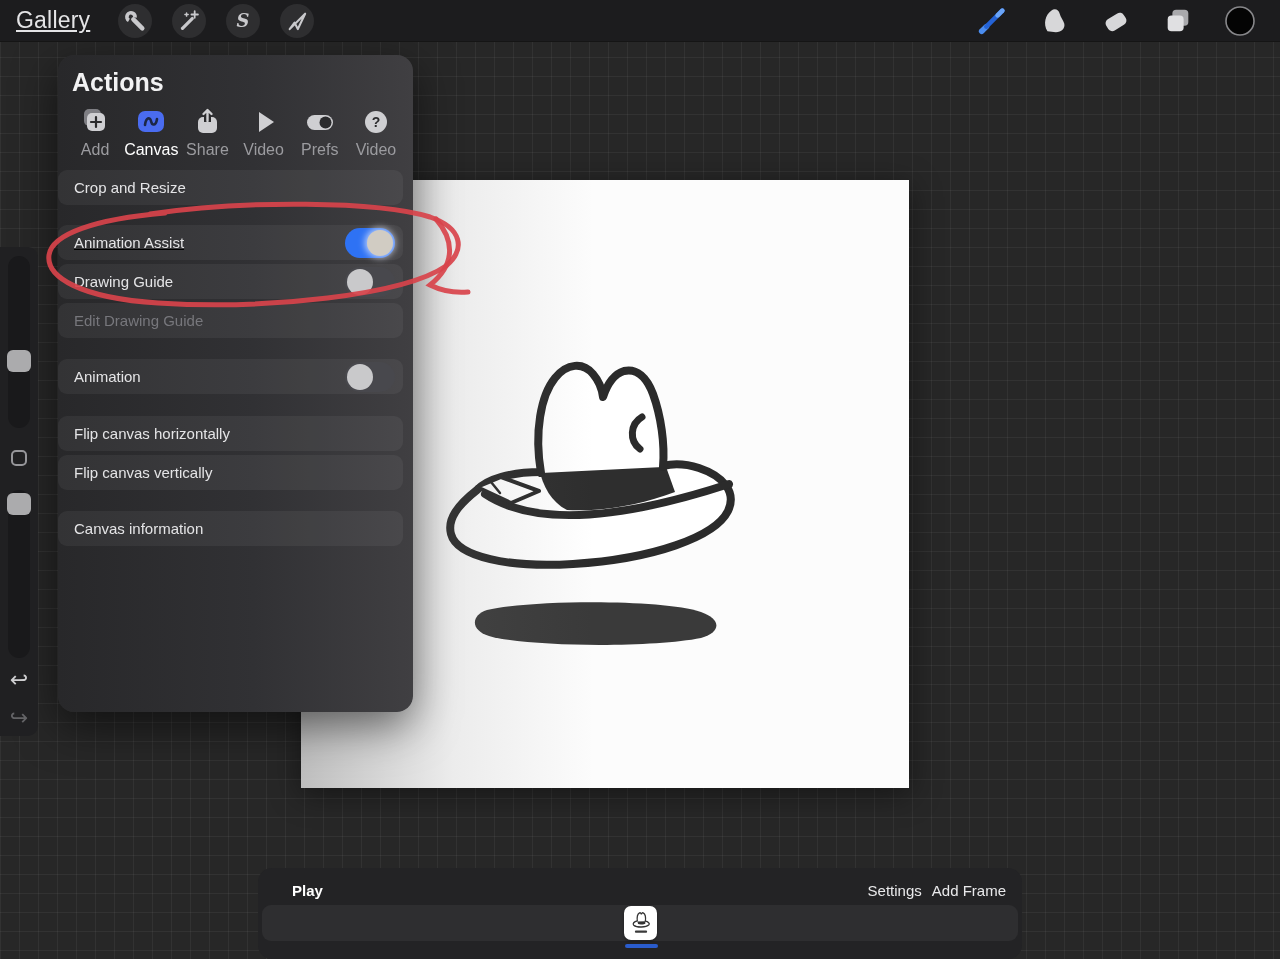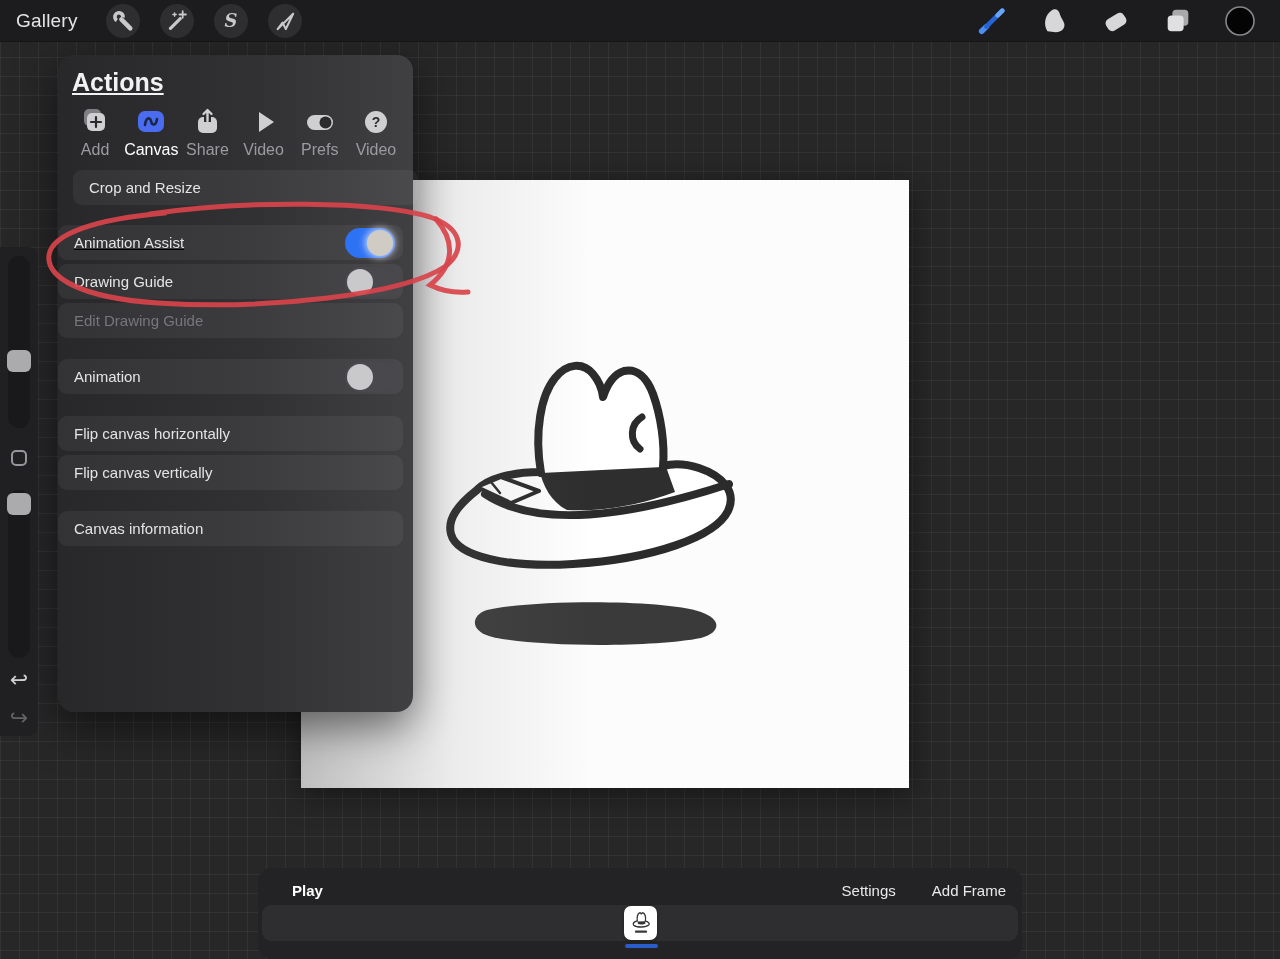--- a/index.html
+++ b/index.html
@@ -13,21 +13,21 @@
       linear-gradient(90deg, rgba(255,255,255,0.05) 1px, transparent 1px);
     background-size:19px 19px;
   }
 
   
   .topbar {
     position:absolute; left:0; top:0; width:1280px; height:42px;
     background:#1c1c1e; border-bottom:1px solid #151515; z-index:20;
     display:flex; align-items:center;
   }
-  .gallery-btn { color:#e4e4e6; font-size:19px; margin-left:16px; margin-right:18px; letter-spacing:.2px; }
+  .gallery-btn { color:#e4e4e6; font-size:23px; margin-left:16px; margin-right:18px; letter-spacing:.2px;text-decoration:underline; }
   .tool-circle {
     width:34px; height:34px; border-radius:50%; background:#2e2e30;
     display:flex; align-items:center; justify-content:center; margin:0 10px;
   }
   .right-tools { position:absolute; right:0; top:0; height:42px; display:flex; align-items:center; }
   .right-tool { width:44px; height:42px; display:flex; align-items:center; justify-content:center; margin-right:18px; }
 
   
   .sidebar {
     position:absolute; left:0; top:247px; width:38px; height:489px;
@@ -60,38 +60,38 @@
     background:linear-gradient(90deg, rgba(90,90,90,.38), rgba(120,120,120,.12) 25%, rgba(255,255,255,0) 48%);
     pointer-events:none;
   }
 
   
   .popover {
     position:absolute; left:58px; top:55px; width:355px; height:657px; z-index:6;
     background:linear-gradient(90deg,#28282a 0%, #313134 55%, #403f42 100%);
     border-radius:16px; box-shadow:0 14px 44px rgba(0,0,0,.55);
   }
-  .popover-title { position:absolute; left:14px; top:13px; font-size:25px; font-weight:bold; color:#f2f2f3;text-decoration:underline; }
+  .popover-title { position:absolute; left:14px; top:13px; font-size:25px; font-weight:bold; color:#f2f2f3; }
   .tabs-row {
     position:absolute; left:0; top:52px; width:355px; height:58px;
     display:flex; justify-content:space-between; padding:0 9px;
   }
   .tab { width:58px; display:flex; flex-direction:column; align-items:center; }
   .tab-icon { width:34px; height:30px; display:flex; align-items:center; justify-content:center; }
   .tab-label { font-size:16px; color:#9b9b9f; margin-top:4px; }
   .tab.active .tab-label { color:#ffffff; }
 
   .menu-row {
     position:absolute; left:0; width:345px; height:35px;
     background:rgba(255,255,255,0.055); border-radius:9px;
     display:flex; align-items:center; padding:0 8px 0 16px;
   }
   .menu-row .row-label { font-size:15px; color:#e4e4e6; flex:1; }
   .menu-row.disabled .row-label { color:#77777c; }
-  .row-crop { top:115px;margin-left:15px; } .row-aa { top:170px;text-decoration:underline; } .row-dg { top:209px;gap:36px; }
+  .row-crop { top:115px; } .row-aa { top:170px;text-decoration:underline; } .row-dg { top:209px;gap:36px; }
   .row-edg { top:248px; } .row-ref { top:304px; } .row-fh { top:361px; }
   .row-fv { top:400px; } .row-ci { top:456px; }
 
   .toggle { position:relative; width:50px; height:30px; border-radius:15px; background:#48484d; }
   .toggle .knob {
     position:absolute; top:2px; left:2px; width:26px; height:26px; border-radius:50%;
     background:#c9c9cb;
   }
   .toggle.on { background:#2e72f4; }
   .toggle.on .knob { left:22px; background:#d1ccc3; box-shadow:0 0 7px 2px rgba(235,240,255,.75); }
@@ -99,21 +99,21 @@
   
   .annotation { position:absolute; inset:0; z-index:9; pointer-events:none; }
 
   
   .timeline {
     position:absolute; left:258px; top:868px; width:764px; height:91px; z-index:10;
     background:#232325; border-radius:14px;
   }
   .timeline-header { position:absolute; left:0; top:9px; width:100%; height:26px; display:flex; align-items:center; }
   .play-btn { font-size:15px; font-weight:bold; color:#ffffff; margin-left:34px; }
-  .tl-right { position:absolute; right:16px; top:0; height:26px; display:flex; align-items:center; gap:36px; }
+  .tl-right { position:absolute; right:16px; top:0; height:26px; display:flex; align-items:center; gap:10px; }
   .tl-right .tl-btn { font-size:15px; color:#e9e9eb; }
   .frame-track {
     position:absolute; left:4px; top:37px; width:756px; height:36px;
     background:#2e2e30; border-radius:9px;
   }
   .frame-thumb {
     position:absolute; left:366px; top:38px; width:33px; height:34px;
     background:#ffffff; border-radius:7px; box-shadow:0 1px 3px rgba(0,0,0,.4);
     display:flex; align-items:center; justify-content:center;
   }

